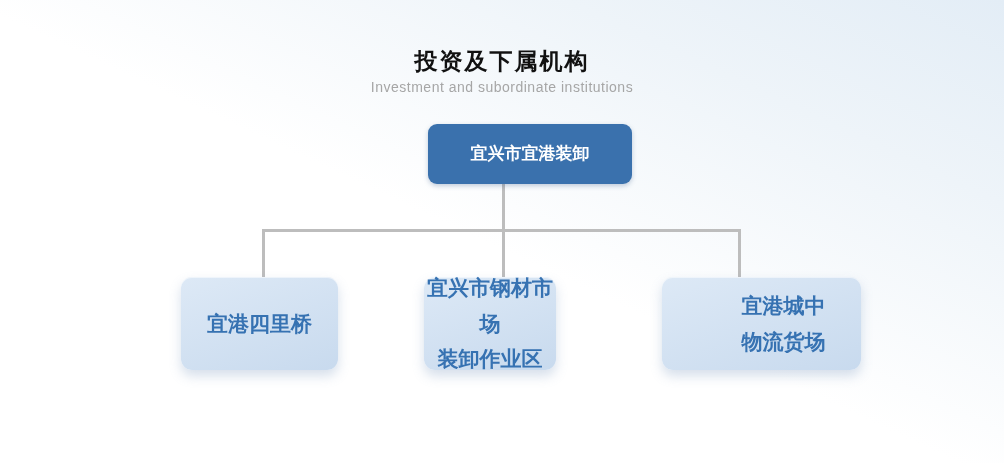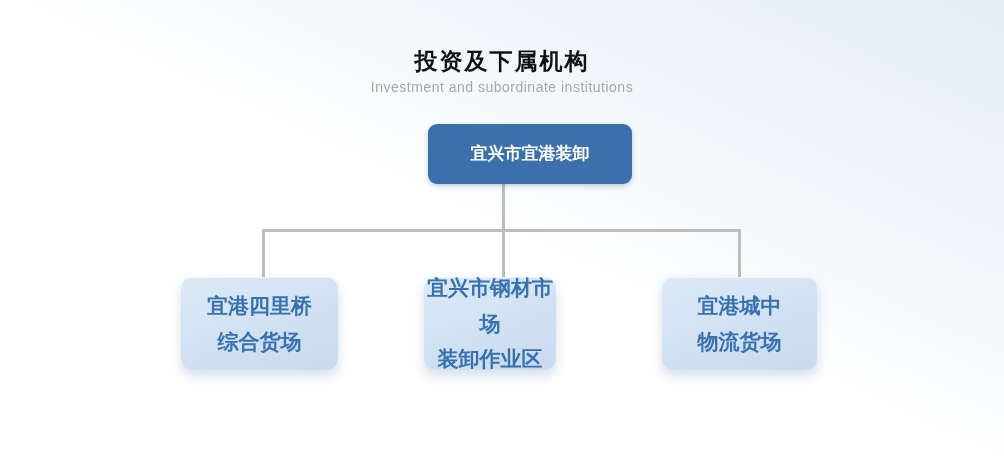--- a/index.html
+++ b/index.html
@@ -73,21 +73,21 @@
       var(--child-node-bg-top, #dde9f6) 0%,
       var(--child-node-bg-bottom, #c8daee) 100%);
     color: var(--child-node-text, #3672b2);
     font-size: 21px;
     line-height: 1.7;
     box-shadow: 0 6px 12px rgba(120, 150, 190, 0.30),
                 inset 0 1px 0 rgba(255, 255, 255, 0.55);
   }
   .node-child-1 { left: 181px; width: 157px; }
   .node-child-2 { left: 424px; width: 132px; }
-  .node-child-3 { left: 662px; width: 155px; }
+  .node-child-3 { left: 662px; width: 155px; padding-left: 44px; }
 
   .node span { display: block; }
 </style>
 </head>
 <body>
 
 <div class="stage">
 
   <div class="page-title">投资及下属机构</div>
   <div class="page-subtitle">Investment and subordinate institutions</div>
@@ -96,21 +96,20 @@
   <div class="connector line-h"></div>
   <div class="connector line-left-v"></div>
   <div class="connector line-right-v"></div>
 
   <div class="node node-root">
     <span>宜兴市宜港装卸</span>
   </div>
 
   <div class="node node-child node-child-1">
     <span>宜港四里桥</span>
-    <span>综合货场</span>
   </div>
 
   <div class="node node-child node-child-2">
     <span>宜兴市钢材市场</span>
     <span>装卸作业区</span>
   </div>
 
   <div class="node node-child node-child-3">
     <span>宜港城中</span>
     <span>物流货场</span>

